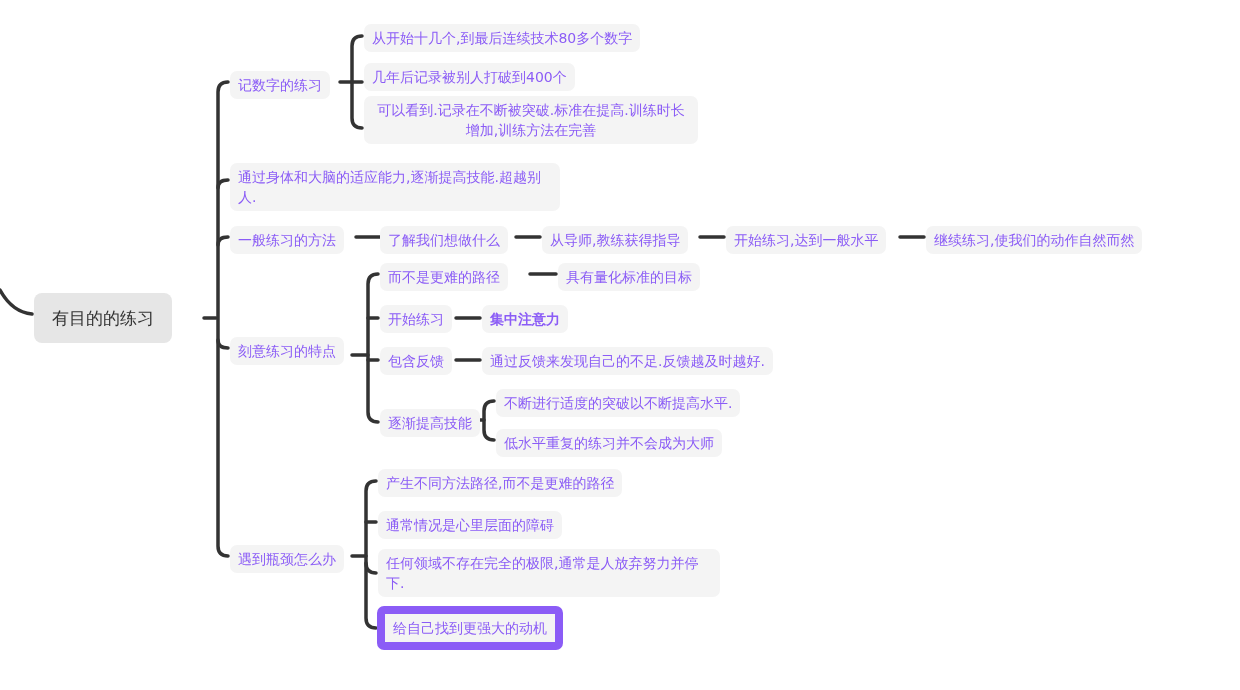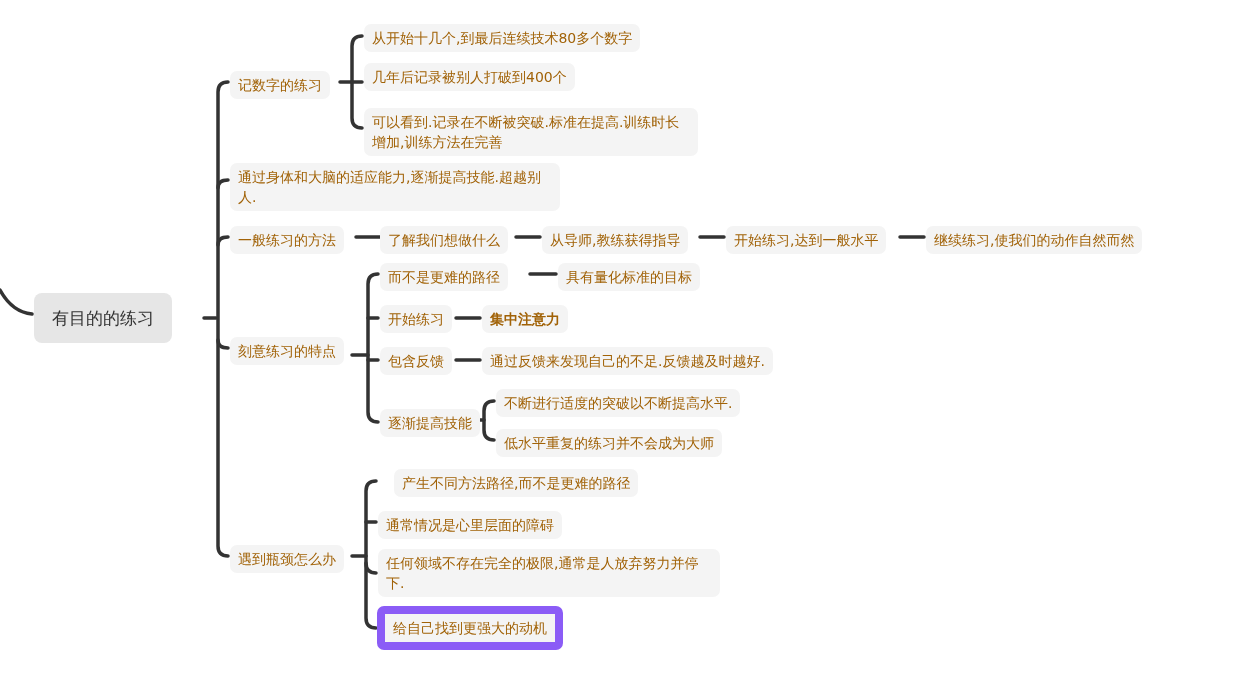--- a/index.html
+++ b/index.html
@@ -1,20 +1,20 @@
 <!DOCTYPE html>
 <html><head>
 <meta charset="utf-8">
 <style>
   html, body { margin:0; padding:0; background:#ffffff; }
   body { width:1240px; height:690px; position:relative; overflow:hidden;
          font-family: "DejaVu Sans", "Liberation Sans", sans-serif; color:#3a3a3a; }
   svg.links { position:absolute; left:0; top:0; width:1240px; height:690px; pointer-events:none; }
   .node { position:absolute; background:#f4f4f4; border-radius:7px; font-size:14px;
-          line-height:20px; padding:4px 8px; box-sizing:border-box; color:#a16207; white-space:nowrap; cursor:pointer; }
+          line-height:20px; padding:4px 8px; box-sizing:border-box; color:#8b5cf6; white-space:nowrap; cursor:pointer; }
   .node.wrap { white-space:normal; }
   .node.root { background:#e6e6e6; border-radius:8px; font-size:17px; line-height:28px;
                padding:11px 18px; color:#333; }
   .node.selected { border:8px solid #8b5cf6; background:#f4f4f4; }
 </style>
 </head>
 <body>
 
 <svg class="links" viewBox="0 0 1240 690">
   <g fill="none" stroke="#333333" stroke-width="3.5" stroke-linecap="round">
@@ -54,21 +54,21 @@
     <path d="M366,522 L376,522"></path>
     <path d="M366,563 Q366,573 376,573"></path>
   </g>
 </svg>
 
 <div class="node root" style="left:34px; top:293px;">有目的的练习</div>
 
 <div class="node" style="left:230px; top:71px;">记数字的练习</div>
 <div class="node" style="left:364px; top:24px;">从开始十几个,到最后连续技术80多个数字</div>
 <div class="node" style="left:364px; top:63px;">几年后记录被别人打破到400个</div>
-<div class="node wrap" style="left:364px; top:108px; width:334px;">可以看到.记录在不断被突破.标准在提高.训练时长增加,训练方法在完善</div>
+<div class="node wrap" style="left:364px; top:96px; width:334px;text-align:center;">可以看到.记录在不断被突破.标准在提高.训练时长增加,训练方法在完善</div>
 
 <div class="node wrap" style="left:230px; top:163px; width:330px;">通过身体和大脑的适应能力,逐渐提高技能.超越别人.</div>
 
 <div class="node" style="left:230px; top:226px;">一般练习的方法</div>
 <div class="node" style="left:380px; top:226px;">了解我们想做什么</div>
 <div class="node" style="left:542px; top:226px;">从导师,教练获得指导</div>
 <div class="node" style="left:726px; top:226px;">开始练习,达到一般水平</div>
 <div class="node" style="left:926px; top:226px;">继续练习,使我们的动作自然而然</div>
 
 <div class="node" style="left:230px; top:337px;">刻意练习的特点</div>
@@ -76,16 +76,16 @@
 <div class="node" style="left:558px; top:263px;">具有量化标准的目标</div>
 <div class="node" style="left:380px; top:305px;">开始练习</div>
 <div class="node" style="left:482px; top:305px;font-weight:bold;">集中注意力</div>
 <div class="node" style="left:380px; top:347px;">包含反馈</div>
 <div class="node" style="left:482px; top:347px;">通过反馈来发现自己的不足.反馈越及时越好.</div>
 <div class="node" style="left:380px; top:409px;">逐渐提高技能</div>
 <div class="node" style="left:496px; top:389px;">不断进行适度的突破以不断提高水平.</div>
 <div class="node" style="left:496px; top:429px;">低水平重复的练习并不会成为大师</div>
 
 <div class="node" style="left:230px; top:545px;">遇到瓶颈怎么办</div>
-<div class="node" style="left:394px; top:469px;">产生不同方法路径,而不是更难的路径</div>
+<div class="node" style="left:378px; top:469px;">产生不同方法路径,而不是更难的路径</div>
 <div class="node" style="left:378px; top:511px;">通常情况是心里层面的障碍</div>
 <div class="node wrap" style="left:378px; top:549px; width:342px;">任何领域不存在完全的极限,通常是人放弃努力并停下.</div>
 <div class="node selected" style="left:377px; top:606px;">给自己找到更强大的动机</div>
 
 </body></html>

